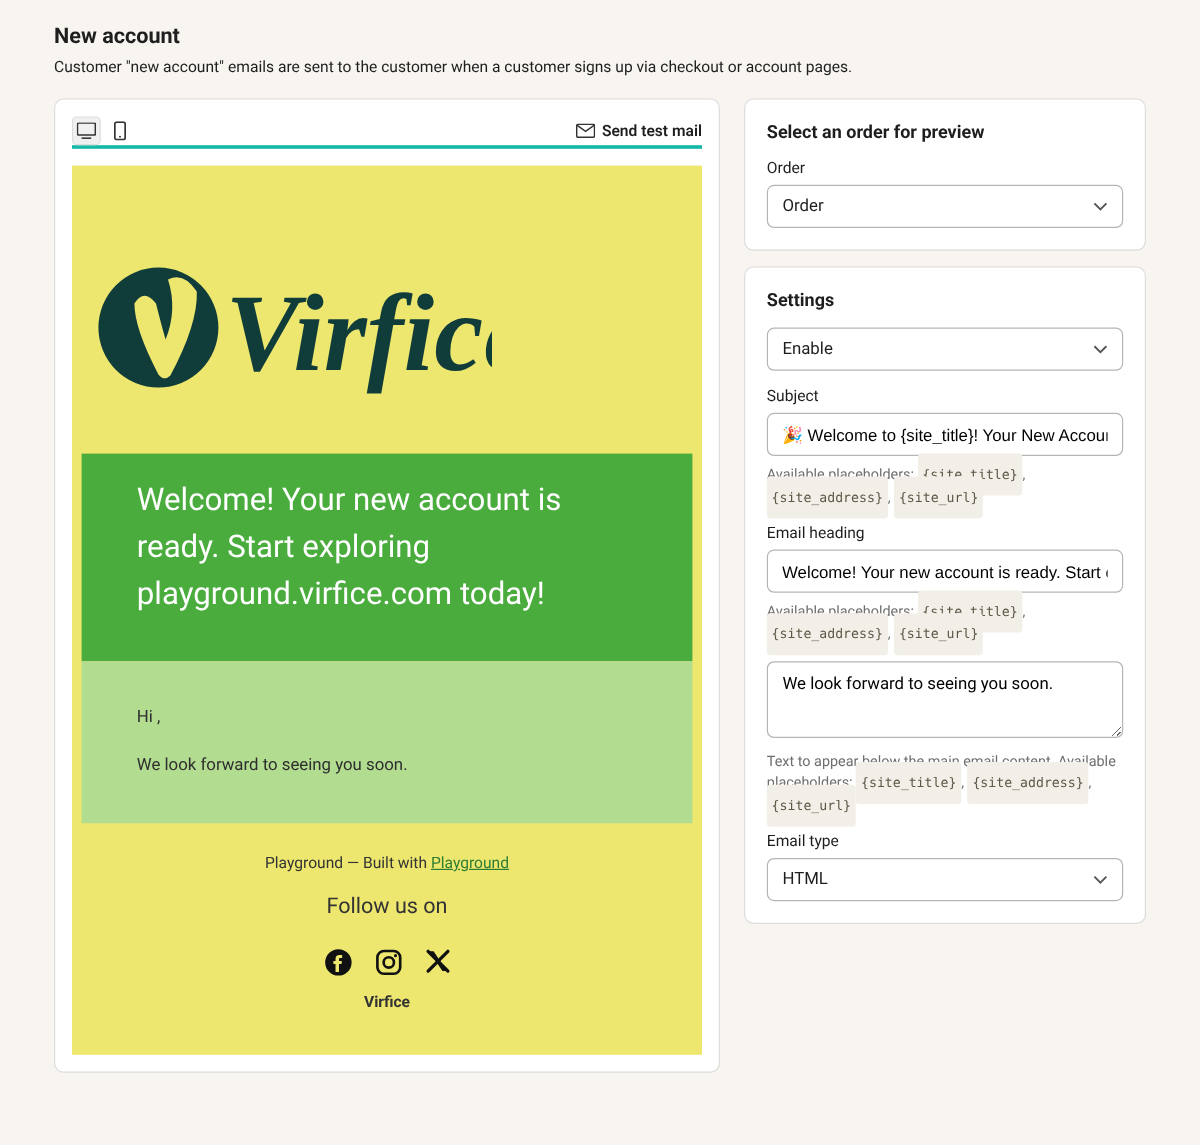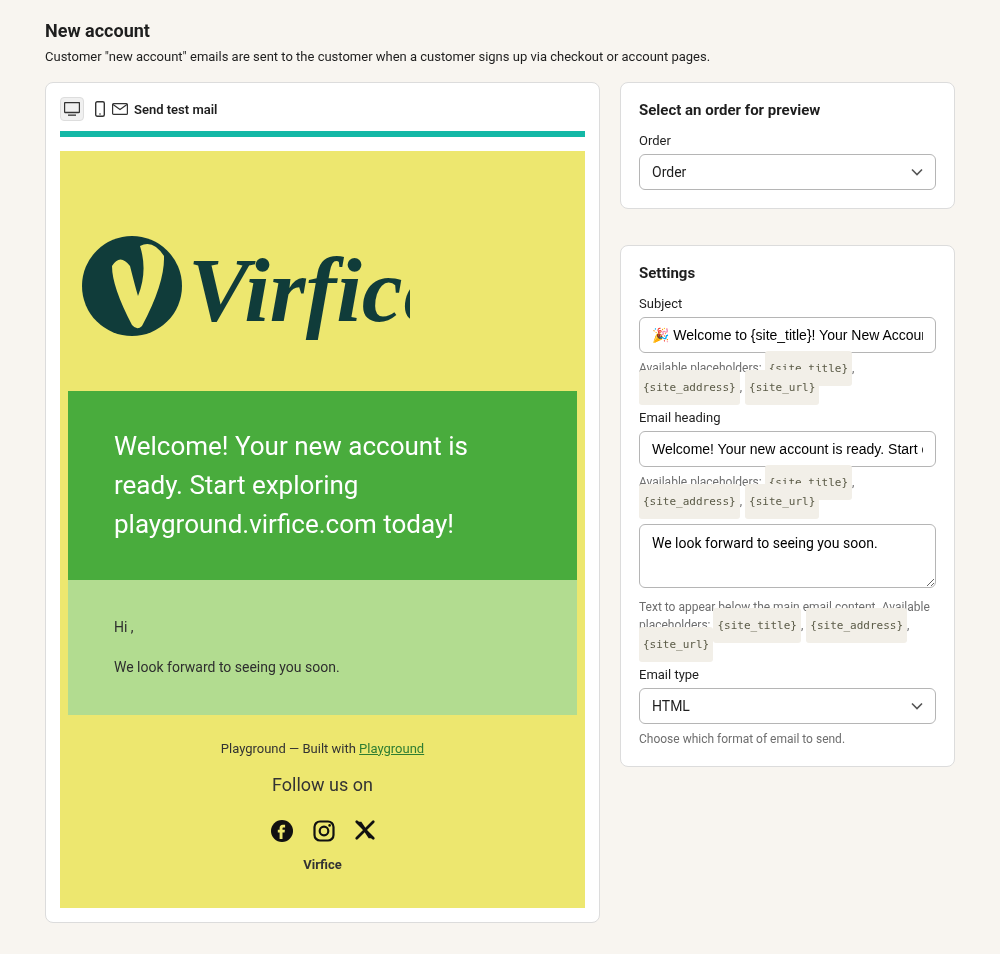--- a/index.html
+++ b/index.html
@@ -29,21 +29,21 @@
     flex: 0 0 555px;
     background: #fff;
     border: 1px solid #dcdcdc;
     border-radius: 8px;
     padding: 14px;
   }
   .side-col {
     flex: 1;
     display: flex;
     flex-direction: column;
-    gap: 36px;
+    gap: 13px;
   }
   .panel {
     background: #fff;
     border: 1px solid #dcdcdc;
     border-radius: 8px;
     padding: 18px;
   }
   .panel h2 {
     font-size: 15px;
     font-weight: 700;
@@ -109,22 +109,22 @@
     font-size: 11px;
     background: #f2efe8;
     padding: 11px 4px;
     border-radius: 3px;
     color: #5a5a46;
   }
   
   .preview-toolbar {
     display: flex;
     align-items: center;
-    border-bottom: 6px solid #14b8a6;
-    padding-bottom: 10px;
+    justify-content: space-between;
+    border-bottom: 3px solid #14b8a6;
     margin-bottom: 14px;
   }
   .device-toggle { display: flex; gap: 4px; align-items: center; }
   .device-btn {
     width: 24px; height: 24px;
     display: flex; align-items: center; justify-content: center;
     border-radius: 4px;
     cursor: pointer;
   }
   .device-btn.active { background: #f0f0f0; border: 1px solid #ddd; }
@@ -139,21 +139,21 @@
     background: #ede76f;
     padding: 22px 0 0 0;
   }
   .email-logo { text-align: center; padding: 38px 20px 30px 20px; }
   .email-heading {
     background: #49ac3d;
     color: #fff;
     font-size: 26px;
     line-height: 1.5;
     font-weight: 400;
-    padding: 36px 46px 36px 46px;
+    padding: 20px 46px 36px 46px;
     margin: 0 8px;
   }
   .email-body {
     background: #b2dc90;
     margin: 0 8px;
     padding: 36px 46px 36px 46px;
     font-size: 14px;
     color: #2e2e2e;
     line-height: 1.6;
   }
@@ -265,20 +265,28 @@
               </svg>
           </span>
         </div>
       </div>
     </div>
 
     <div class="panel">
       <h2>Settings</h2>
 
       <div class="field-group">
+        <div class="select-wrap">
+          <span class="val">Enable</span>
+          <span class="chev">
+            <svg width="12" height="8" viewBox="0 0 12 8">
+                <path d="M1 1.5 L6 6.5 L11 1.5" fill="none" stroke="#555" stroke-width="1.6"></path>
+              </svg>
+          </span>
+        </div>
       </div>
 
       <div class="field-group">
         <label class="field-label">Subject</label>
         <input type="text" class="text-input" value="🎉 Welcome to {site_title}! Your New Account is" style="">
         <div class="hint">
           <span>Available placeholders: </span><span class="placeholder-tag">{site_title}</span>, <span class="placeholder-tag">{site_address}</span>, <span class="placeholder-tag">{site_url}</span>
         </div>
       </div>
 
@@ -300,18 +308,17 @@
       <div class="field-group">
         <label class="field-label">Email type</label>
         <div class="select-wrap">
           <span class="val">HTML</span>
           <span class="chev">
             <svg width="12" height="8" viewBox="0 0 12 8">
                 <path d="M1 1.5 L6 6.5 L11 1.5" fill="none" stroke="#555" stroke-width="1.6"></path>
               </svg>
           </span>
         </div>
-        <div class="hint">Choose which format of email to send.</div>
       </div>
 
     </div>
   </div>
 </div>
 
 </body></html>

